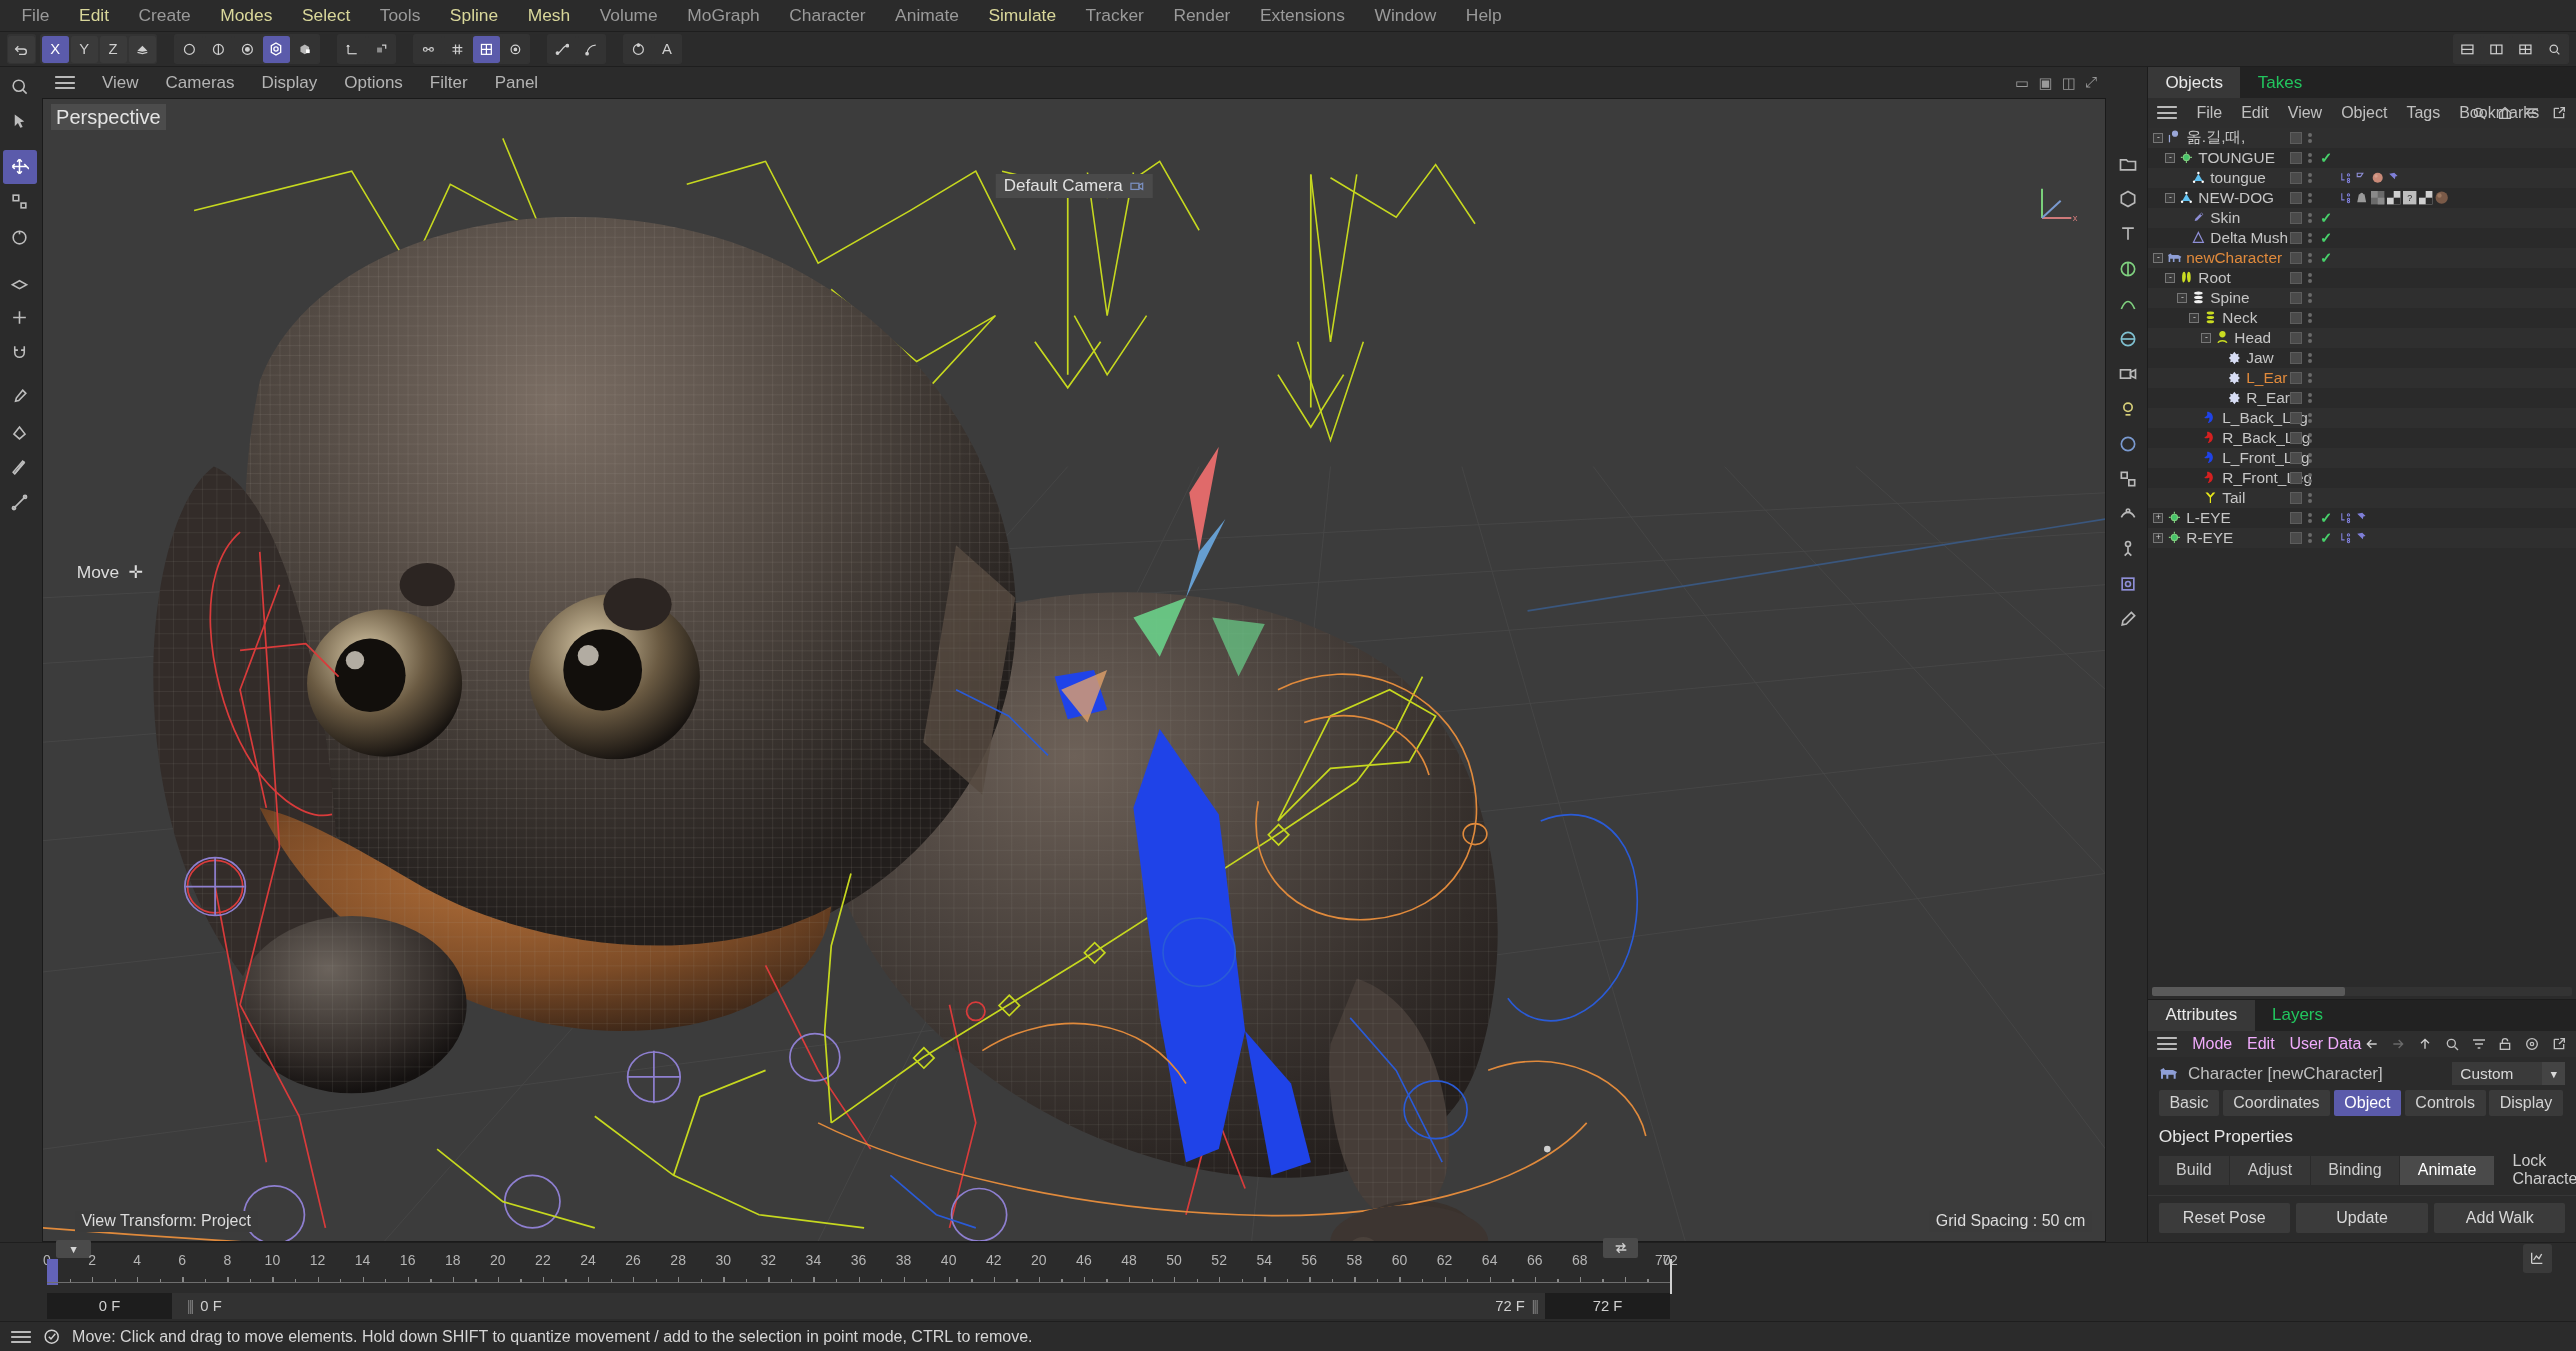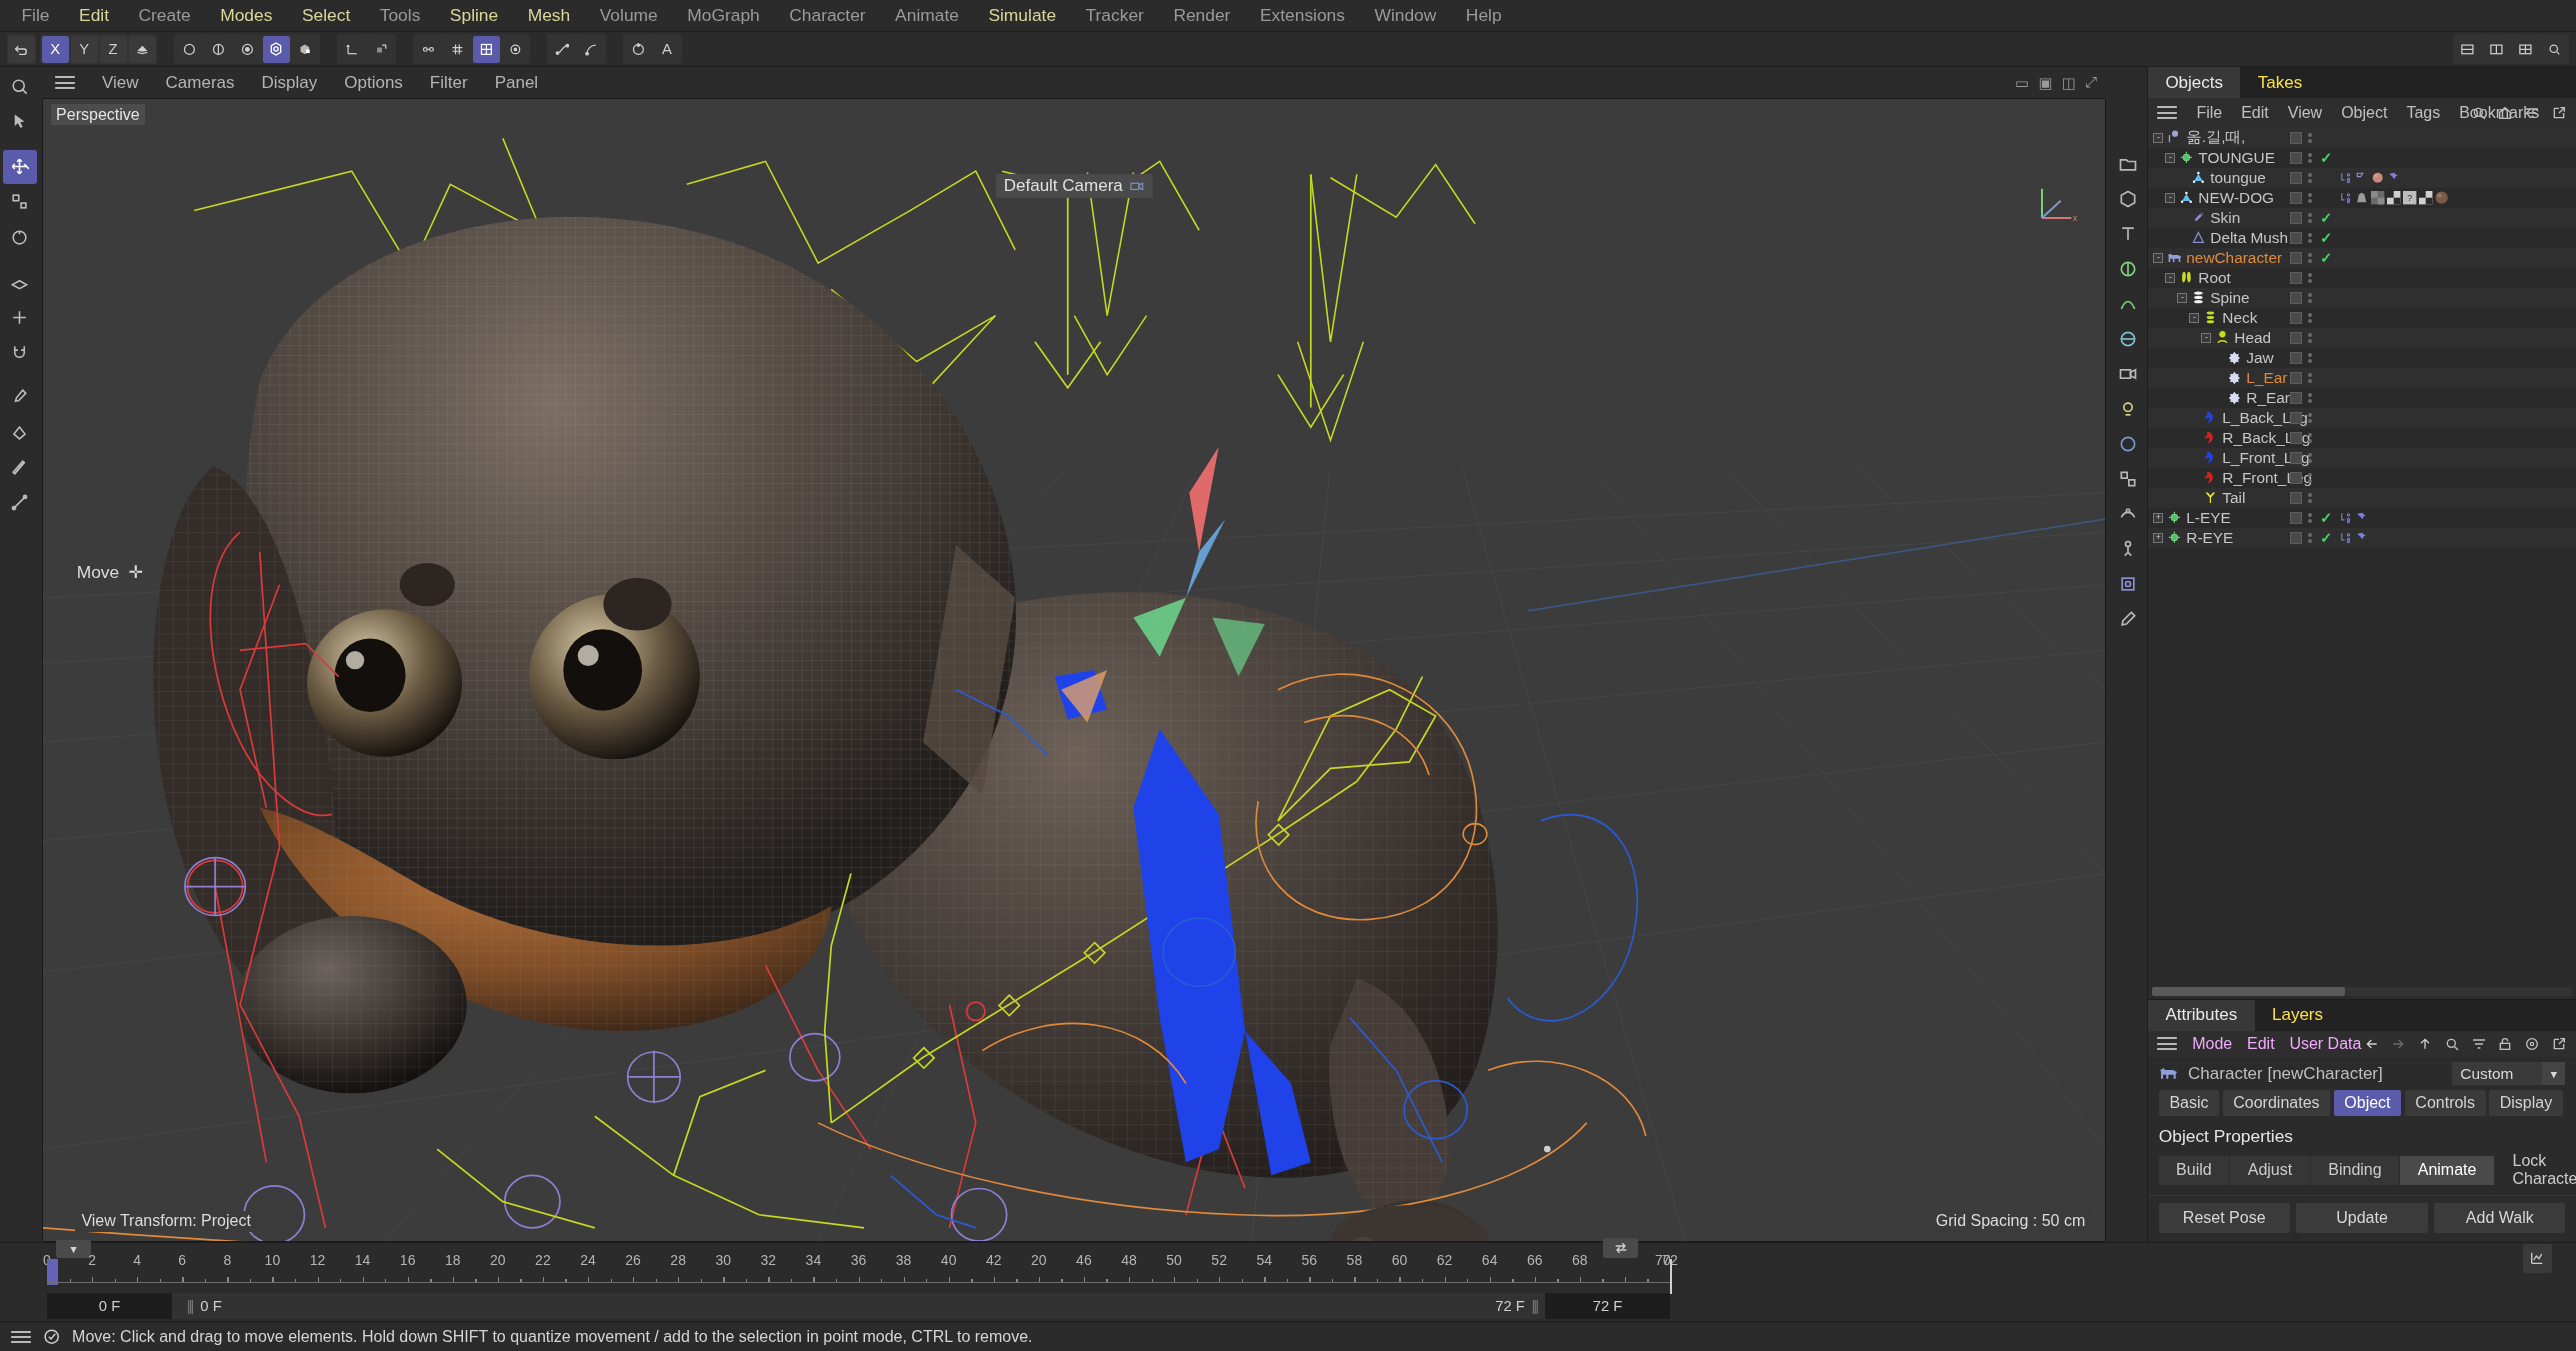--- a/index.html
+++ b/index.html
@@ -47,21 +47,21 @@
            background:#2b2b2b; flex:0 0 31px; position:relative;}
   .vpmenu .mi{ font-size:17px; color:#b4b4b4;}
   .hamb{ width:20px; display:flex; flex-direction:column; gap:3.4px; }
   .hamb i{ display:block; height:2px; background:#b9b9b9; border-radius:0.7px;}
   .vpmenu-right{ position:absolute; right:12px; display:flex; gap:9.4px; align-items:center;}
   .vpmenu-right span{ color:#9a9a9a; font-size:14.8px;}
 
   .viewport{ flex:1; position:relative; overflow:hidden;
              background:#3a3a3a; margin:0 2.7px 0 2.7px; border:0.7px solid #1a1a1a;}
   .vp-label{ position:absolute; left:8px; top:5.4px; background:#4c4c4c; color:#e4e4e4;
-             padding:1.3px 5.4px; font-size:16px; }
+             padding:1.3px 5.4px; font-size:20px; }
   .vp-cam{ position:absolute; left:50%; transform:translateX(-50%); top:75px;
            background:#4a4a4a; color:#e0e0e0; padding:2px 8px; font-size:17px;
            display:flex; align-items:center; gap:6.7px;}
   .vp-vt{ position:absolute; left:32px; bottom:9.4px; background:#3b3b3b; color:#dcdcdc;
           padding:1.3px 6.7px; font-size:16px;}
   .vp-grid{ position:absolute; right:13.4px; bottom:9.4px; background:#3b3b3b; color:#dcdcdc;
             padding:1.3px 6.7px; font-size:16px;}
   .vp-move{ position:absolute; left:34px; top:463px; color:#dcdcdc; font-size:17.4px;
             display:flex; gap:9.4px; align-items:center;}
   .axis-gizmo{ position:absolute; right:23px; top:79px; width:48px; height:48px;}
@@ -69,21 +69,21 @@
   
   .rightcol{ width:429px; flex:0 0 429px; display:flex; flex-direction:column;
              background:#2b2b2b; border-left:0.7px solid #1c1c1c;}
   .icon-rail{ width:38px; background:#2b2b2b; display:flex; flex-direction:column;
               align-items:center; gap:4px; padding-top:81px;}
   .railbtn{ width:31px;height:31px;display:flex;align-items:center;justify-content:center;
             border-radius:2.7px;}
 
   
   .tabs{ display:flex; height:31px; background:#222; align-items:flex-end; }
-  .tab{ padding:5.4px 17.4px; font-size:17px; color:#fde047; background:#222; }
+  .tab{ padding:5.4px 17.4px; font-size:17px; color:#22c55e; background:#222; }
   .tab.active{ background:#383838; color:#e8e8e8; }
 
   .mgr-menu{ height:29.5px; display:flex; align-items:center; gap:19px; padding:0 9.4px;
              background:#2e2e2e; position:relative;}
   .mgr-menu .mi{ font-size:16px; color:#c0c0c0;}
   .mgr-menu-right{ position:absolute; right:9.4px; display:flex; gap:10.7px; align-items:center;}
 
   .objtree{ flex:1; overflow:hidden; background:#2b2b2b; position:relative; }
   .orow{ display:flex; align-items:center; height:20px; font-size:15.4px; position:relative;
          padding-left:5.4px; }

